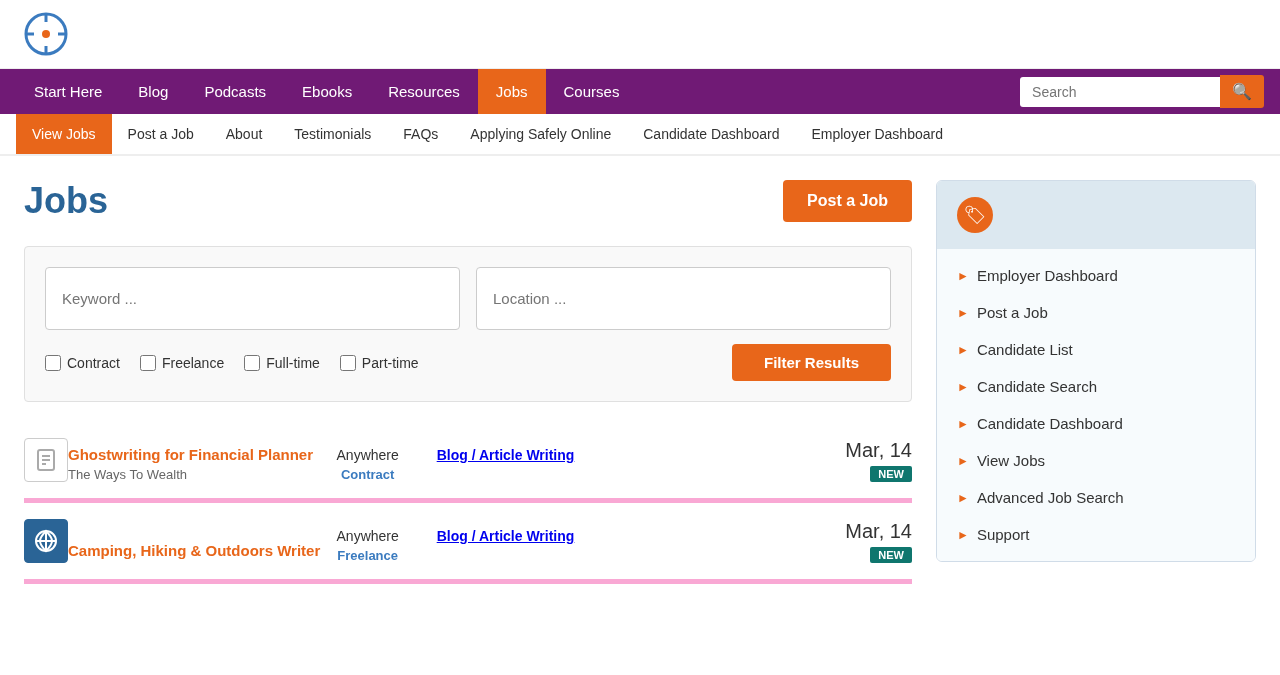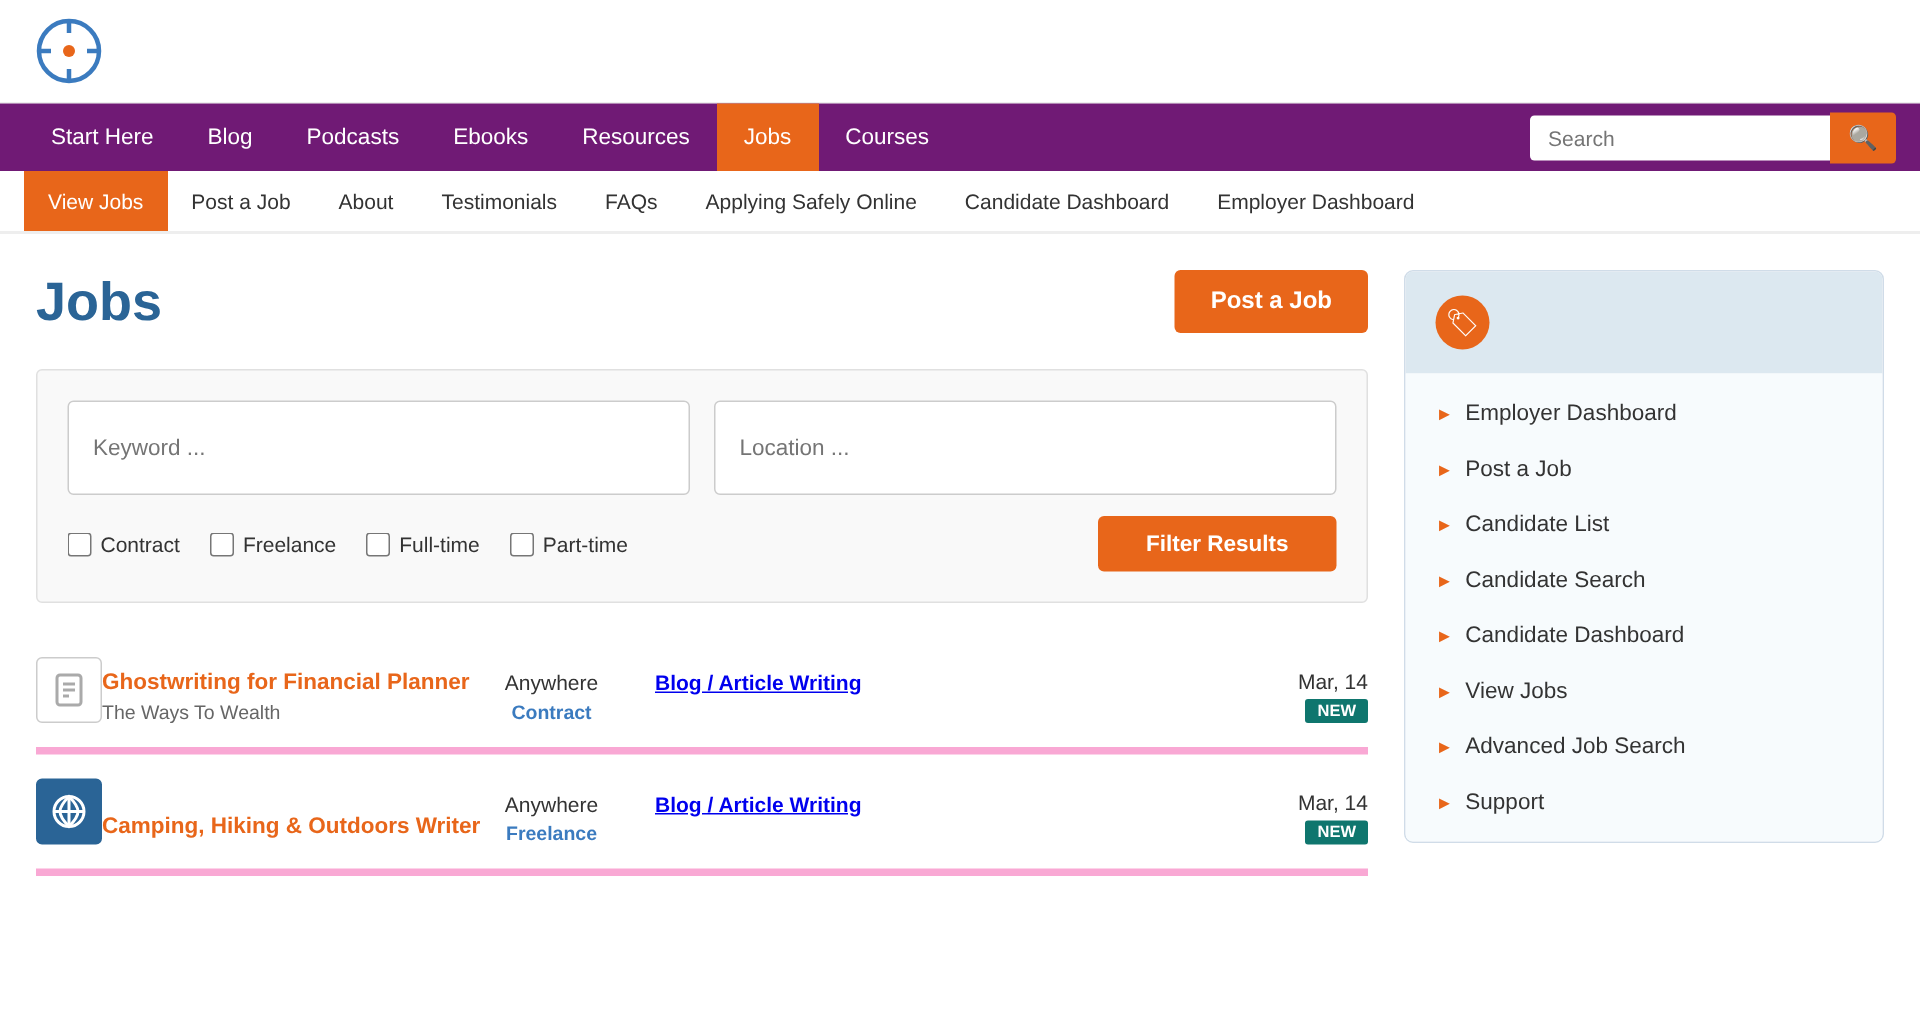--- a/index.html
+++ b/index.html
@@ -235,21 +235,21 @@
       font-weight: bold;
       margin-top: 4px;
       text-align: center;
     }
     .job-date-col {
       text-align: right;
       min-width: 80px;
     }
     .job-date {
       color: #333;
-      font-size: 14px;
+      font-size: 20px;
     }
     .new-badge {
       background: #0f766e;
       color: #fff;
       font-size: 11px;
       font-weight: bold;
       padding: 2px 8px;
       border-radius: 2px;
       display: inline-block;
       margin-top: 4px;

